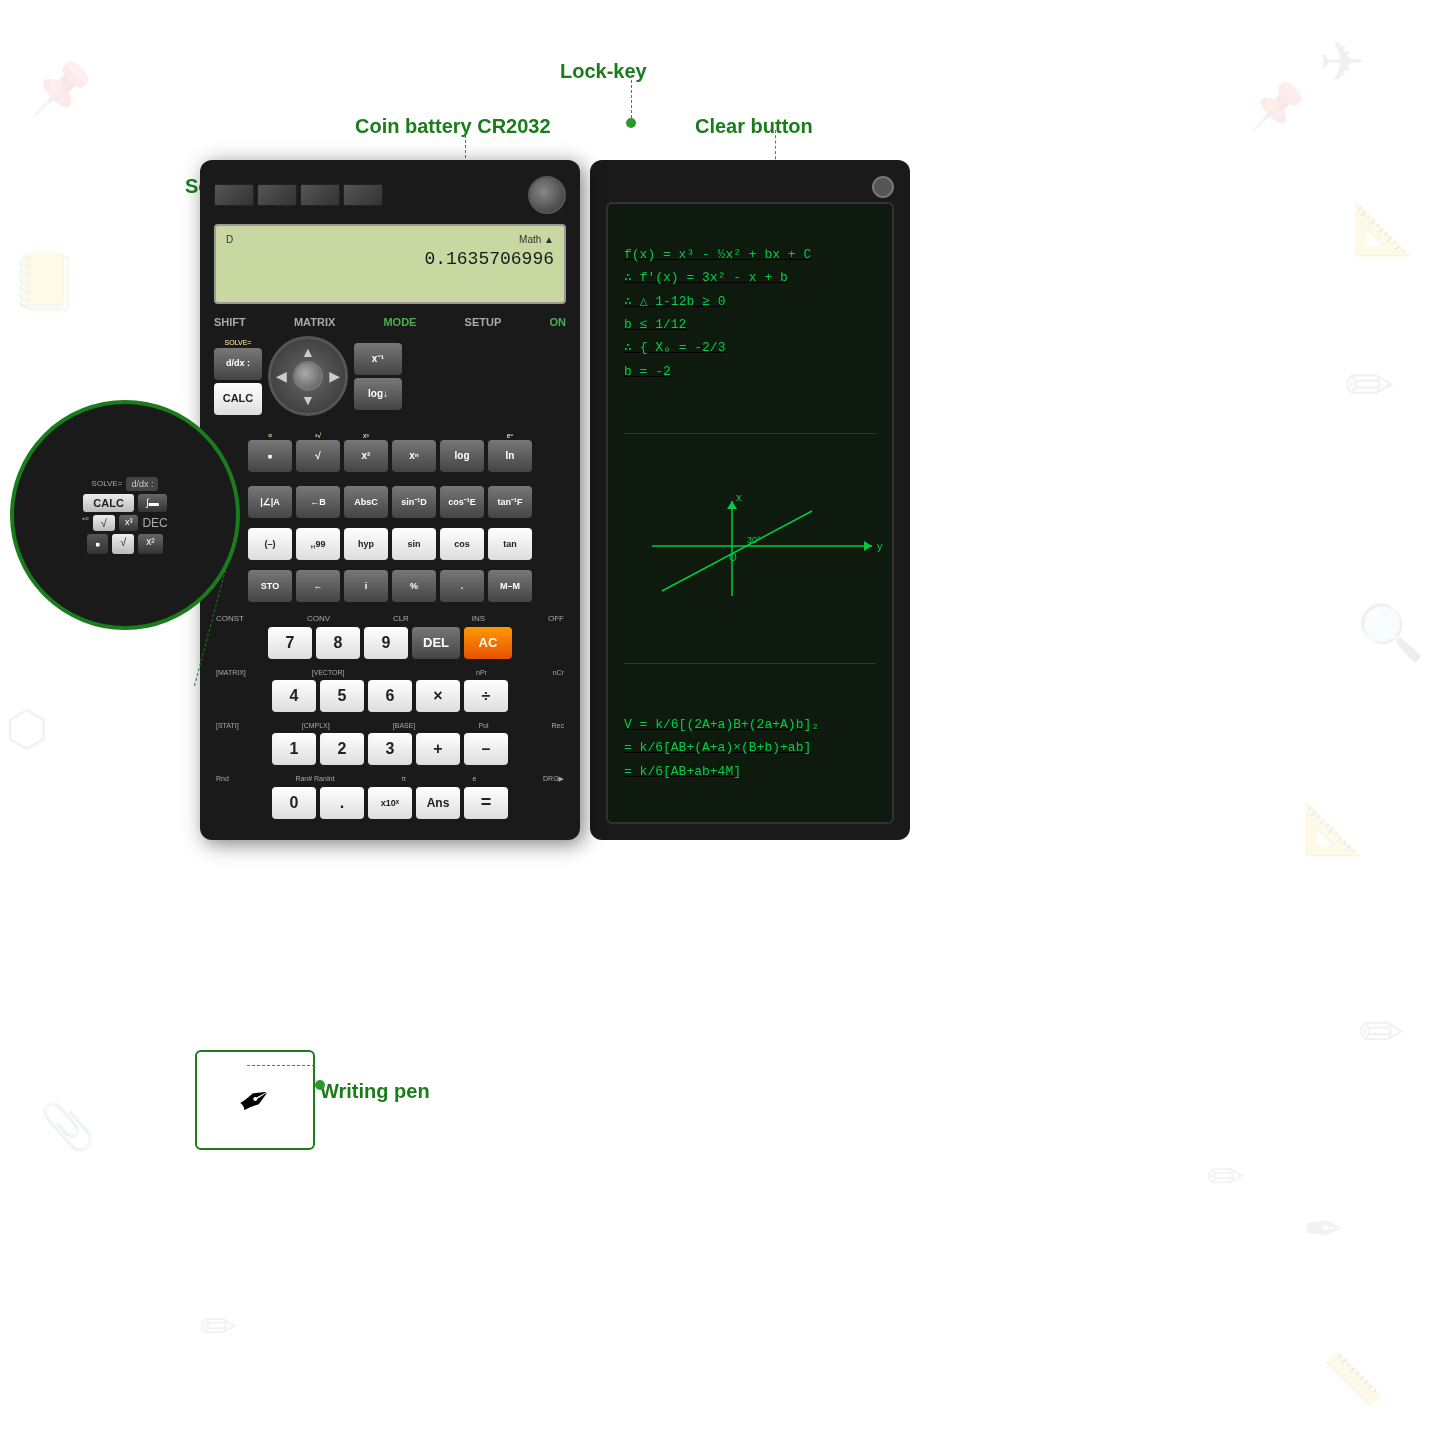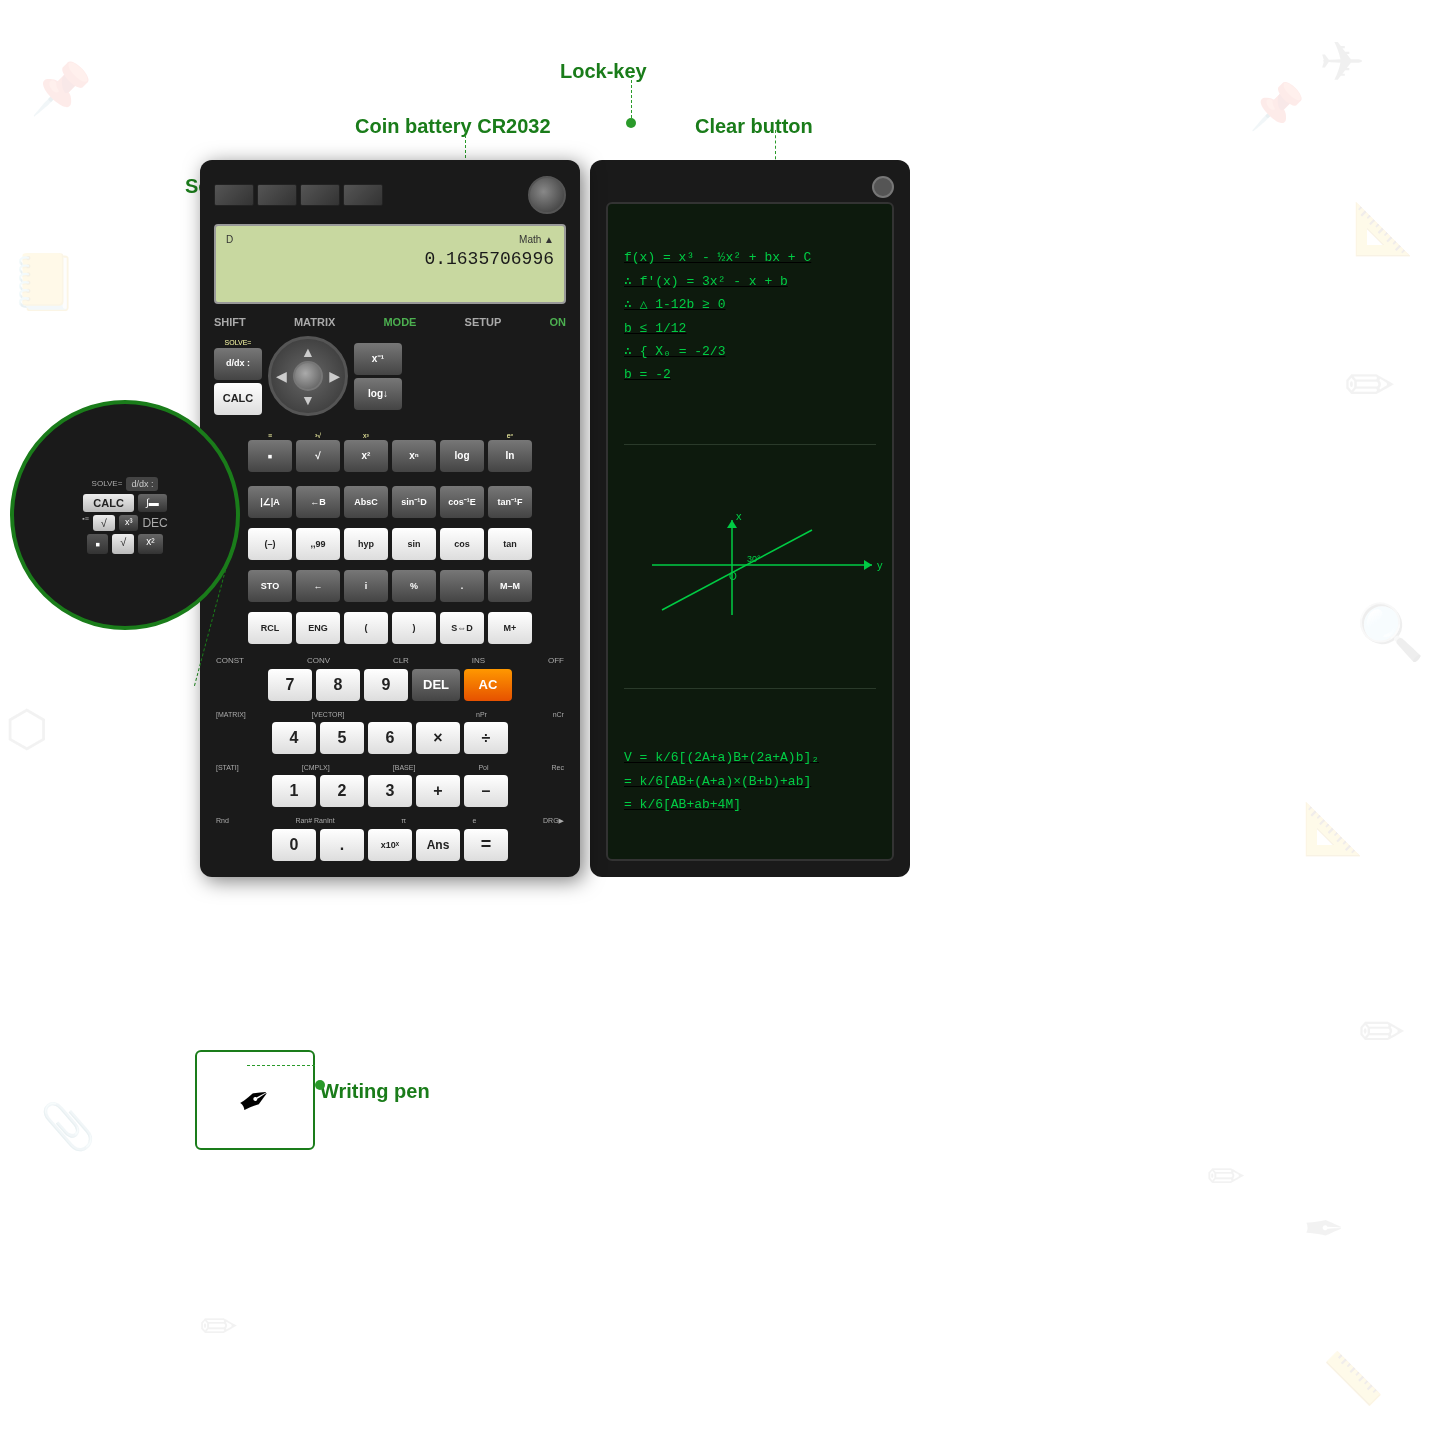--- a/index.html
+++ b/index.html
@@ -473,28 +473,20 @@
 
       <div class="btn-row" style="margin-top:6px;">
         <div class="calc-btn btn-gray btn-small">STO</div>
         <div class="calc-btn btn-gray btn-small">←</div>
         <div class="calc-btn btn-gray btn-small">i</div>
         <div class="calc-btn btn-gray btn-small">%</div>
         <div class="calc-btn btn-gray btn-small">.</div>
         <div class="calc-btn btn-gray btn-small">M–M</div>
       </div>
 
-      <div class="btn-row" style="margin-top:6px;">
-        <div class="calc-btn btn-white btn-small">RCL</div>
-        <div class="calc-btn btn-white btn-small">ENG</div>
-        <div class="calc-btn btn-white btn-small">(</div>
-        <div class="calc-btn btn-white btn-small">)</div>
-        <div class="calc-btn btn-white btn-small">S⇔D</div>
-        <div class="calc-btn btn-white btn-small">M+</div>
-      </div>
 
       <div style="display:flex; justify-content:space-between; padding:0 2px; margin-top:8px;">
         <span style="color:#aaa;font-size:8px;">CONST</span>
         <span style="color:#aaa;font-size:8px;">CONV</span>
         <span style="color:#aaa;font-size:8px;">CLR</span>
         <span style="color:#aaa;font-size:8px;">INS</span>
         <span style="color:#aaa;font-size:8px;">OFF</span>
       </div>
 
       <div class="btn-row">

